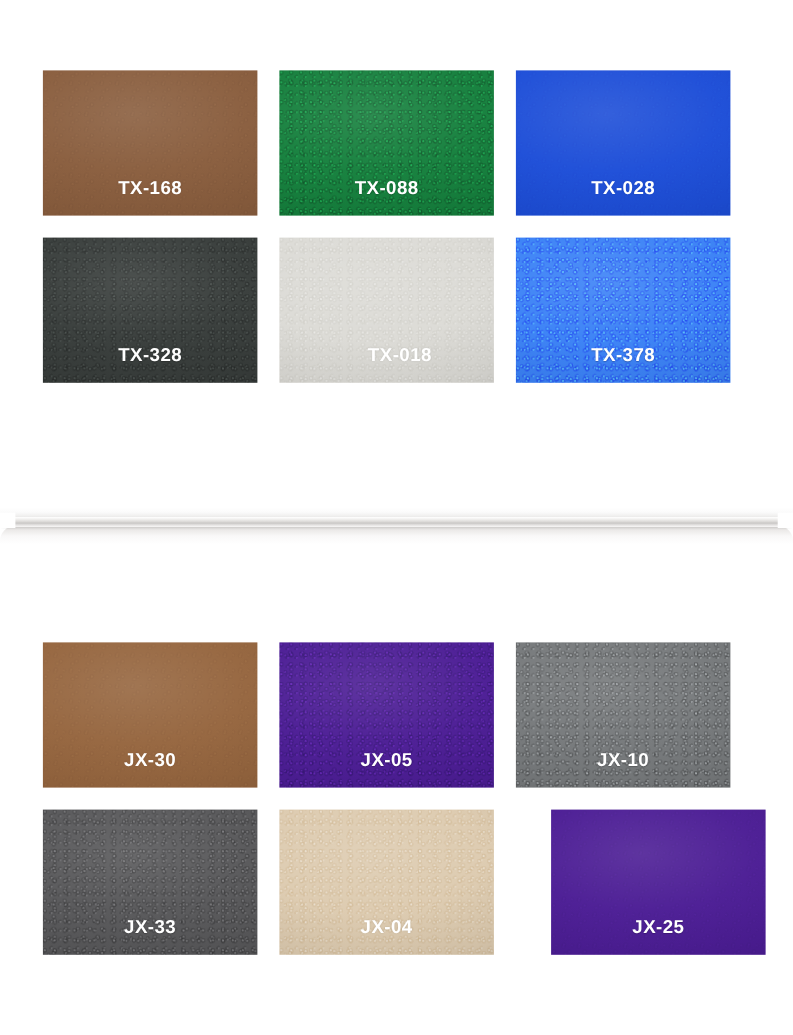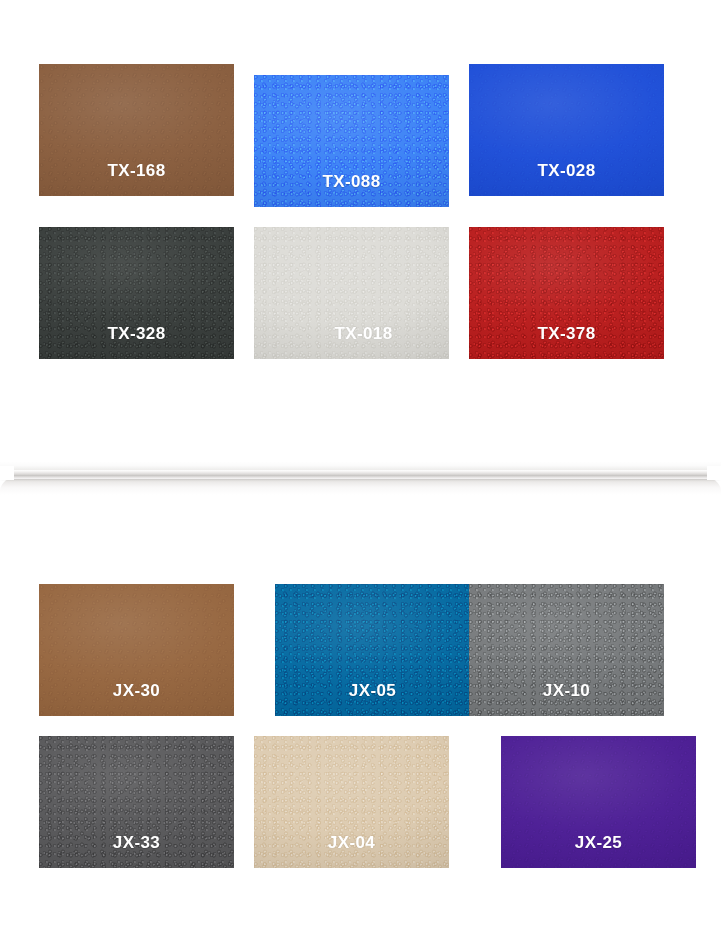--- a/index.html
+++ b/index.html
@@ -170,21 +170,21 @@
   <div class="seam-cap right"></div>
 
   <div class="grid grid-top">
 
     <div class="swatch smooth lighttext" style="background-color: rgb(138, 94, 62);">
       <div class="grain"></div>
       <div class="sheen"></div>
       <span class="swatch-label">TX-168</span>
     </div>
 
-    <div class="swatch" style="background-color: #3b82f6; margin-top: 11px;">
+    <div class="swatch" style="background-color: #15803d;">
       <div class="grain"></div>
       <div class="sheen"></div>
       <span class="swatch-label">TX-088</span>
     </div>
 
     <div class="swatch smooth lighttext" style="background-color: #1d4ed8;">
       <div class="grain"></div>
       <div class="sheen"></div>
       <span class="swatch-label">TX-028</span>
     </div>
@@ -194,37 +194,37 @@
       <div class="sheen"></div>
       <span class="swatch-label">TX-328</span>
     </div>
 
     <div class="swatch lighttext" style="background-color: rgb(220, 219, 214); padding-left: 24px;">
       <div class="grain"></div>
       <div class="sheen"></div>
       <span class="swatch-label">TX-018</span>
     </div>
 
-    <div class="swatch heavy" style="background-color: #b91c1c;">
+    <div class="swatch heavy" style="background-color: #3b82f6;">
       <div class="grain"></div>
       <div class="sheen"></div>
       <span class="swatch-label">TX-378</span>
     </div>
 
   </div>
 
   <div class="grid grid-bottom">
 
     <div class="swatch smooth lighttext" style="background-color: rgb(150, 102, 63);">
       <div class="grain"></div>
       <div class="sheen"></div>
       <span class="swatch-label">JX-30</span>
     </div>
 
-    <div class="swatch" style="background-color: #0369a1; margin-left: 21px;">
+    <div class="swatch" style="background-color: #4c1d95;">
       <div class="grain"></div>
       <div class="sheen"></div>
       <span class="swatch-label">JX-05</span>
     </div>
 
     <div class="swatch" style="background-color: rgb(118, 121, 123);">
       <div class="grain"></div>
       <div class="sheen"></div>
       <span class="swatch-label">JX-10</span>
     </div>

